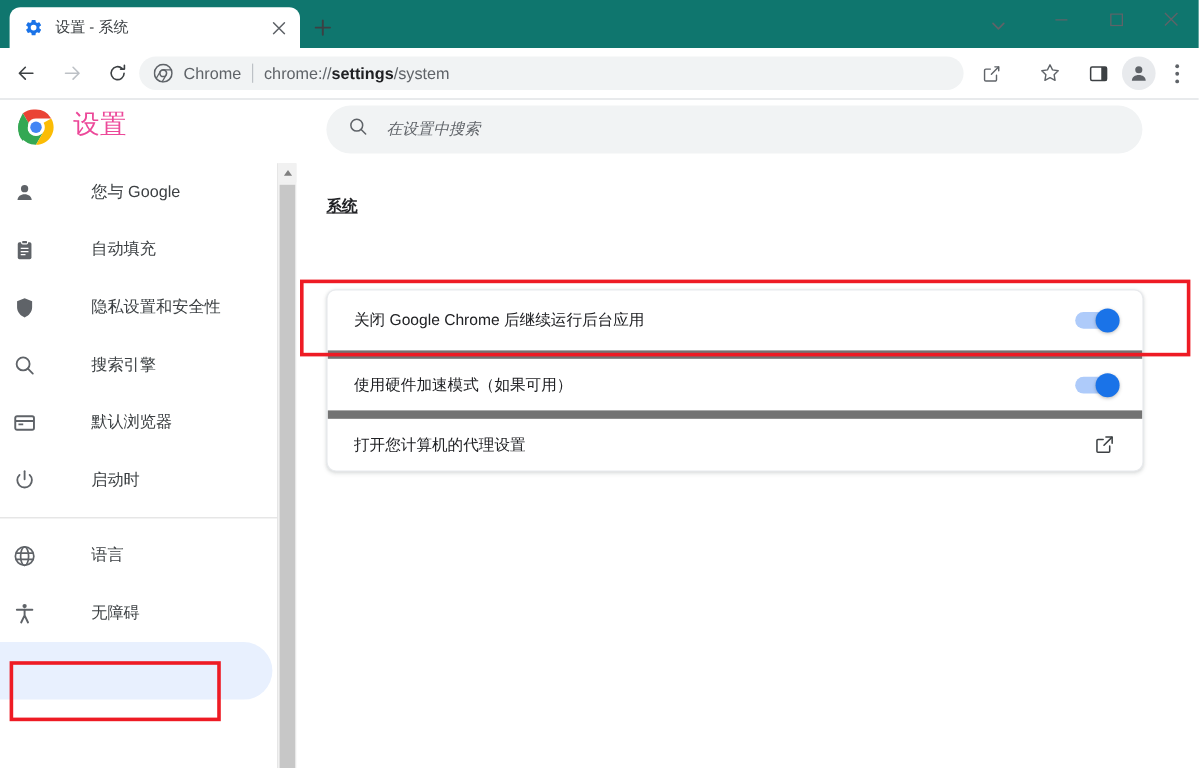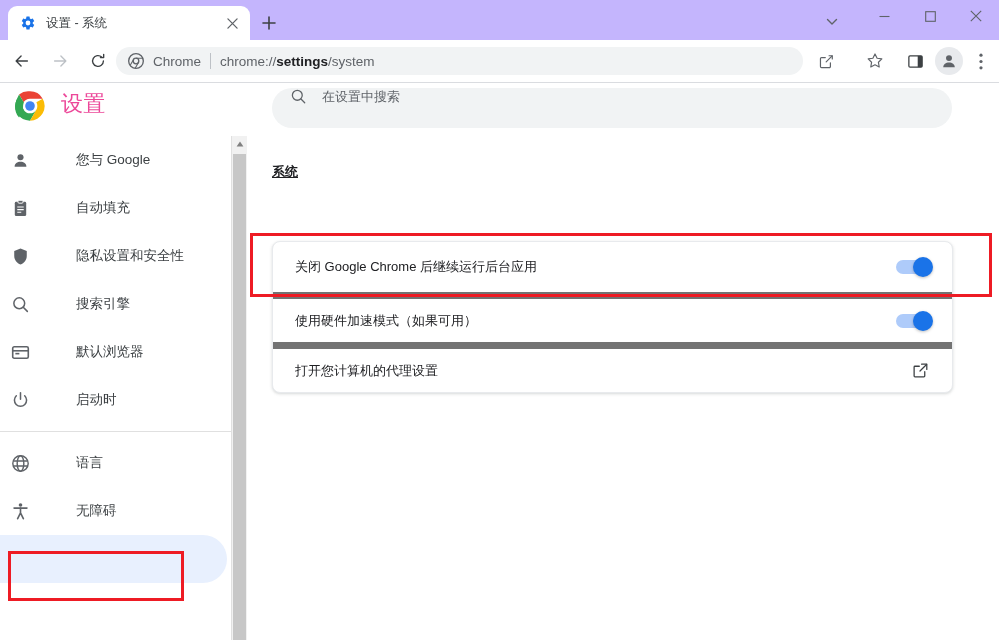--- a/index.html
+++ b/index.html
@@ -9,21 +9,21 @@
     overflow: hidden;
     font-family: "Liberation Sans", "DejaVu Sans", sans-serif;
     background: #ffffff;
   }
 
   
   #browser-window { position: relative; width: 999px; height: 640px; }
 
   #tab-strip {
     position: absolute; left: 0; top: 0; width: 999px; height: 40px;
-    background: #c4b5fd;
+    background: #0f766e;
   }
   .tab {
     position: absolute; left: 8px; top: 6px; width: 242px; height: 34px;
     background: #ffffff;
     border-radius: 9px 9px 0 0;
     display: flex; align-items: center;
   }
   .tab-favicon {
     margin-left: 12px; width: 16px; height: 16px;
     display: flex; align-items: center; justify-content: center;
@@ -112,21 +112,21 @@
   #settings-logo {
     position: absolute; left: 14px; top: 6px; width: 32px; height: 32px;
   }
   #settings-title {
     position: absolute; left: 61px; top: 5px;
     font-size: 22px; color: #ec4899; letter-spacing: 0.3px;
   }
   #settings-search {
     position: absolute; left: 272px; top: 4px; width: 680px; height: 40px;
     background: #f1f3f4; border-radius: 20px;
-    display: flex; padding: 0 18px;
+    display: flex; align-items: center; padding: 0 18px; font-style: italic;
   }
   #settings-search-placeholder {
     margin-left: 15px; font-size: 13px; color: #5f6368;
   }
 
   
   #sidebar {
     position: absolute; left: 0; top: 52px; width: 232px; height: 504px;
     background: #ffffff;
     border-right: 1px solid #e0e0e0;

